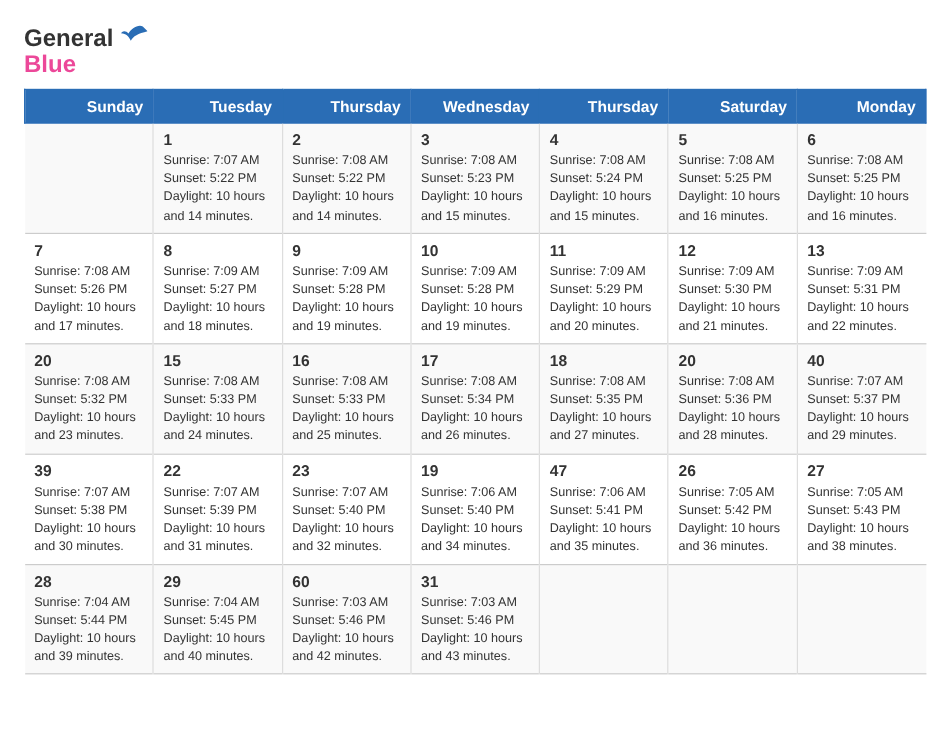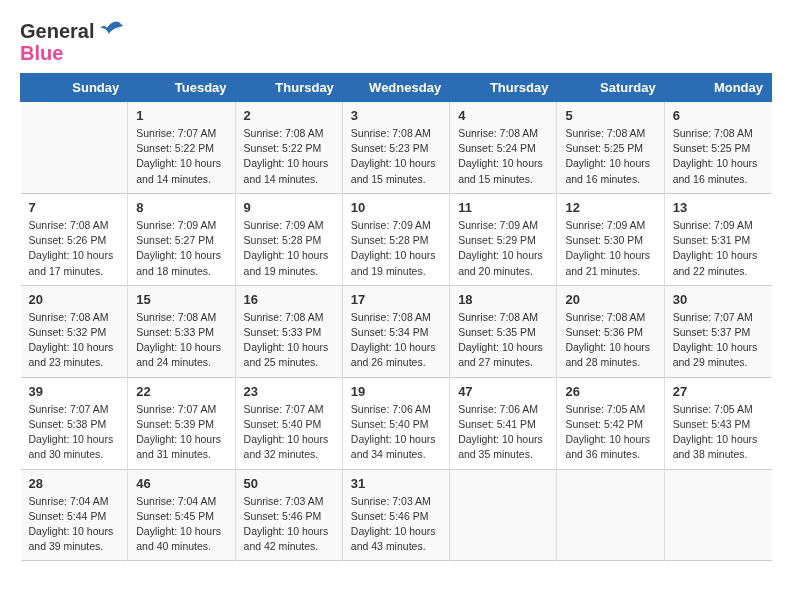--- a/index.html
+++ b/index.html
@@ -248,21 +248,21 @@
 and 27 minutes.</div>
         </td>
         <td>
           <span class="day-num">20</span>
           <div class="day-info" style="white-space: pre-line;">Sunrise: 7:08 AM
 Sunset: 5:36 PM
 Daylight: 10 hours
 and 28 minutes.</div>
         </td>
         <td>
-          <span class="day-num">30</span>
+          <span class="day-num">40</span>
           <div class="day-info" style="white-space: pre-line;">Sunrise: 7:07 AM
 Sunset: 5:37 PM
 Daylight: 10 hours
 and 29 minutes.</div>
         </td>
       </tr>
       <tr>
         <td>
           <span class="day-num">39</span>
           <div class="day-info" style="white-space: pre-line;">Sunrise: 7:07 AM
@@ -315,28 +315,28 @@
       </tr>
       <tr>
         <td>
           <span class="day-num">28</span>
           <div class="day-info" style="white-space: pre-line;">Sunrise: 7:04 AM
 Sunset: 5:44 PM
 Daylight: 10 hours
 and 39 minutes.</div>
         </td>
         <td>
-          <span class="day-num">46</span>
+          <span class="day-num">29</span>
           <div class="day-info" style="white-space: pre-line;">Sunrise: 7:04 AM
 Sunset: 5:45 PM
 Daylight: 10 hours
 and 40 minutes.</div>
         </td>
         <td>
-          <span class="day-num">50</span>
+          <span class="day-num">60</span>
           <div class="day-info" style="white-space: pre-line;">Sunrise: 7:03 AM
 Sunset: 5:46 PM
 Daylight: 10 hours
 and 42 minutes.</div>
         </td>
         <td>
           <span class="day-num">31</span>
           <div class="day-info" style="white-space: pre-line;">Sunrise: 7:03 AM
 Sunset: 5:46 PM
 Daylight: 10 hours

